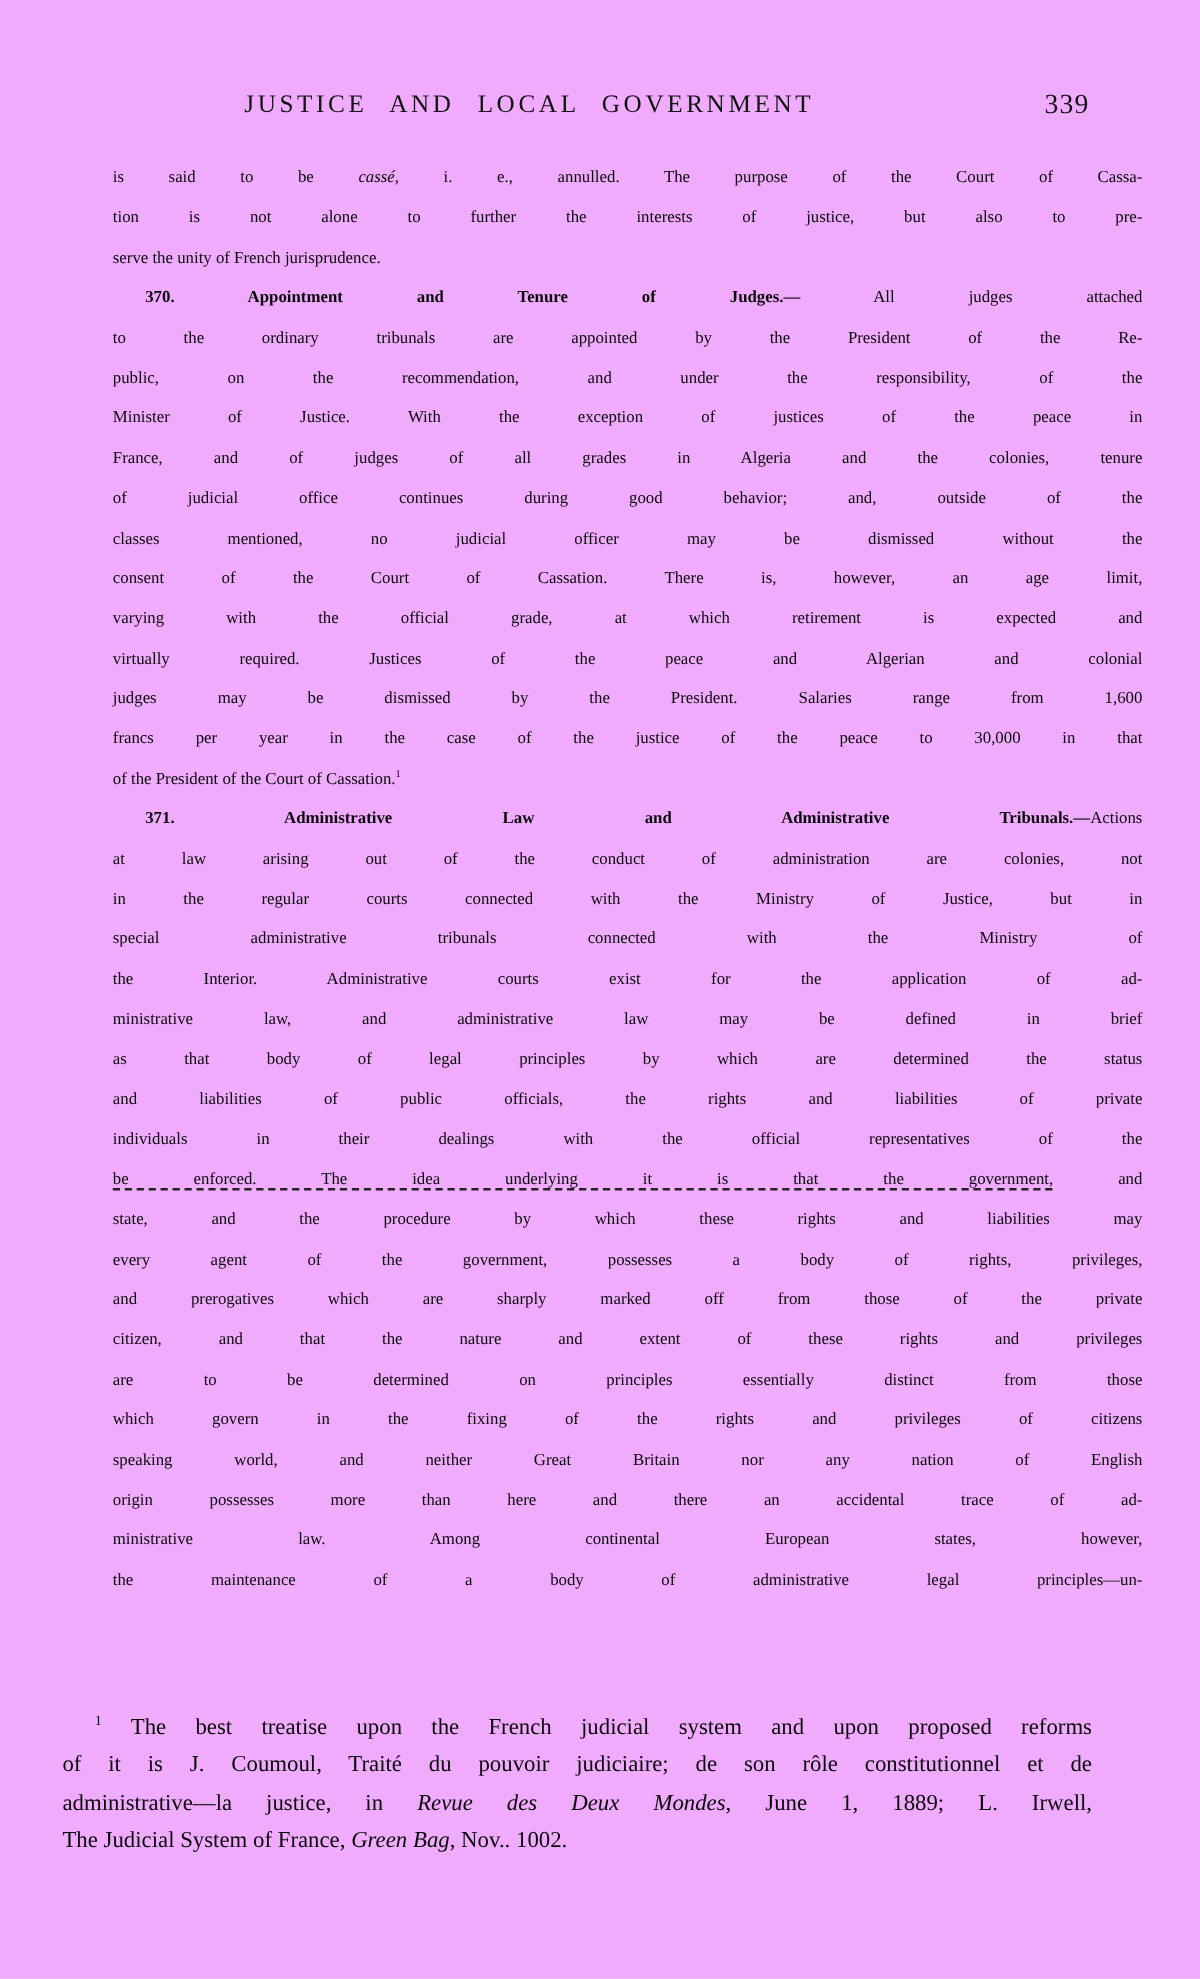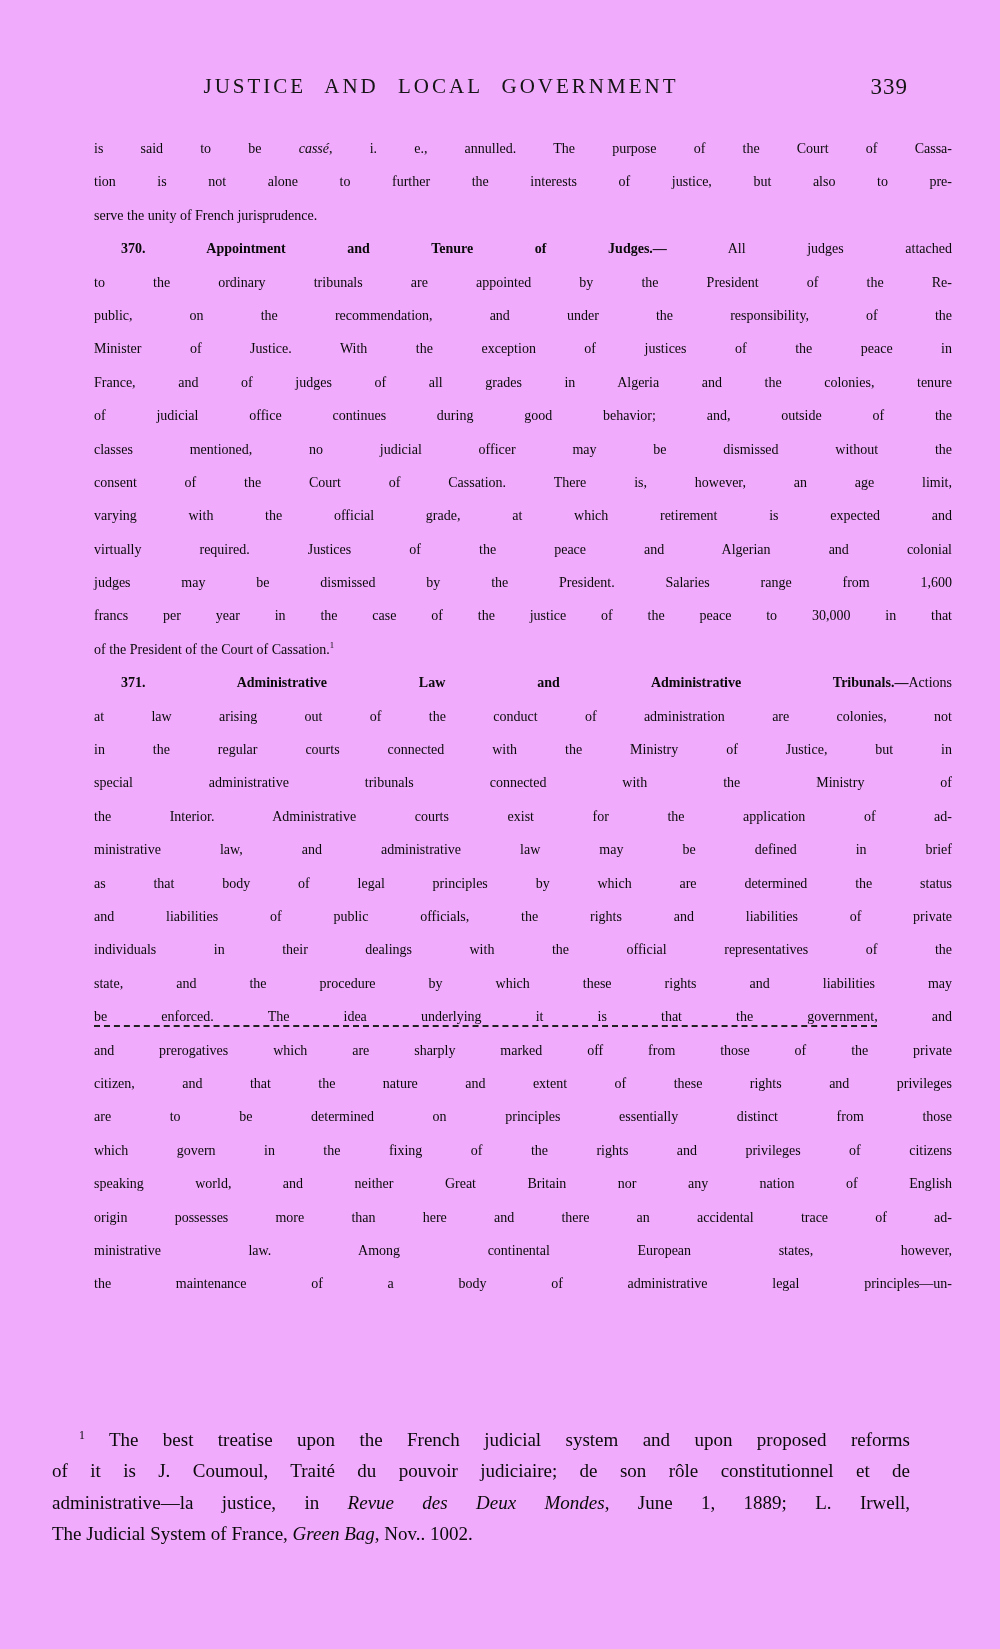--- a/index.html
+++ b/index.html
@@ -73,22 +73,23 @@
       <div class="line last"><span class="">of the President of the Court of Cassation.</span><span class="s">1</span></div>
       <div class="line indent"><span class="b">371. Administrative Law and Administrative Tribunals.—</span><span class="">Actions</span></div>
       <div class="line"><span class="">at law arising out of the conduct of administration are colonies, not</span></div>
       <div class="line"><span class="">in the regular courts connected with the Ministry of Justice, but in</span></div>
       <div class="line"><span class="">special administrative tribunals connected with the Ministry of</span></div>
       <div class="line"><span class="">the Interior.  Administrative courts exist for the application of ad-</span></div>
       <div class="line"><span class="">ministrative law, and administrative law may be defined in brief</span></div>
       <div class="line"><span class="">as that body of legal principles by which are determined the status</span></div>
       <div class="line"><span class="">and liabilities of public officials, the rights and liabilities of private</span></div>
       <div class="line"><span class="">individuals in their dealings with the official representatives of the</span></div>
+      <div class="line"><span class="u">be enforced.  The idea underlying it is that the government,</span><span class=""> and</span></div>
       <div class="line"><span class="">state, and the procedure by which these rights and liabilities may</span></div>
-      <div class="line"><span class="u">be enforced.  The idea underlying it is that the government,</span><span class=""> and</span></div>
+      <div class="line"><span class="">every agent of the government, possesses a body of rights, privileges,</span></div>
       <div class="line"><span class="">and prerogatives which are sharply marked off from those of the private</span></div>
       <div class="line"><span class="">citizen, and that the nature and extent of these rights and privileges</span></div>
       <div class="line"><span class="">are to be determined on principles essentially distinct from those</span></div>
       <div class="line"><span class="">which govern in the fixing of the rights and privileges of citizens</span></div>
       <div class="line"><span class="">speaking world, and neither Great Britain nor any nation of English</span></div>
       <div class="line"><span class="">origin possesses more than here and there an accidental trace of ad-</span></div>
       <div class="line"><span class="">ministrative law.  Among continental European states, however,</span></div>
       <div class="line"><span class="">the maintenance of a body of administrative legal principles—un-</span></div>
     </div>
   <div class="footnote">

